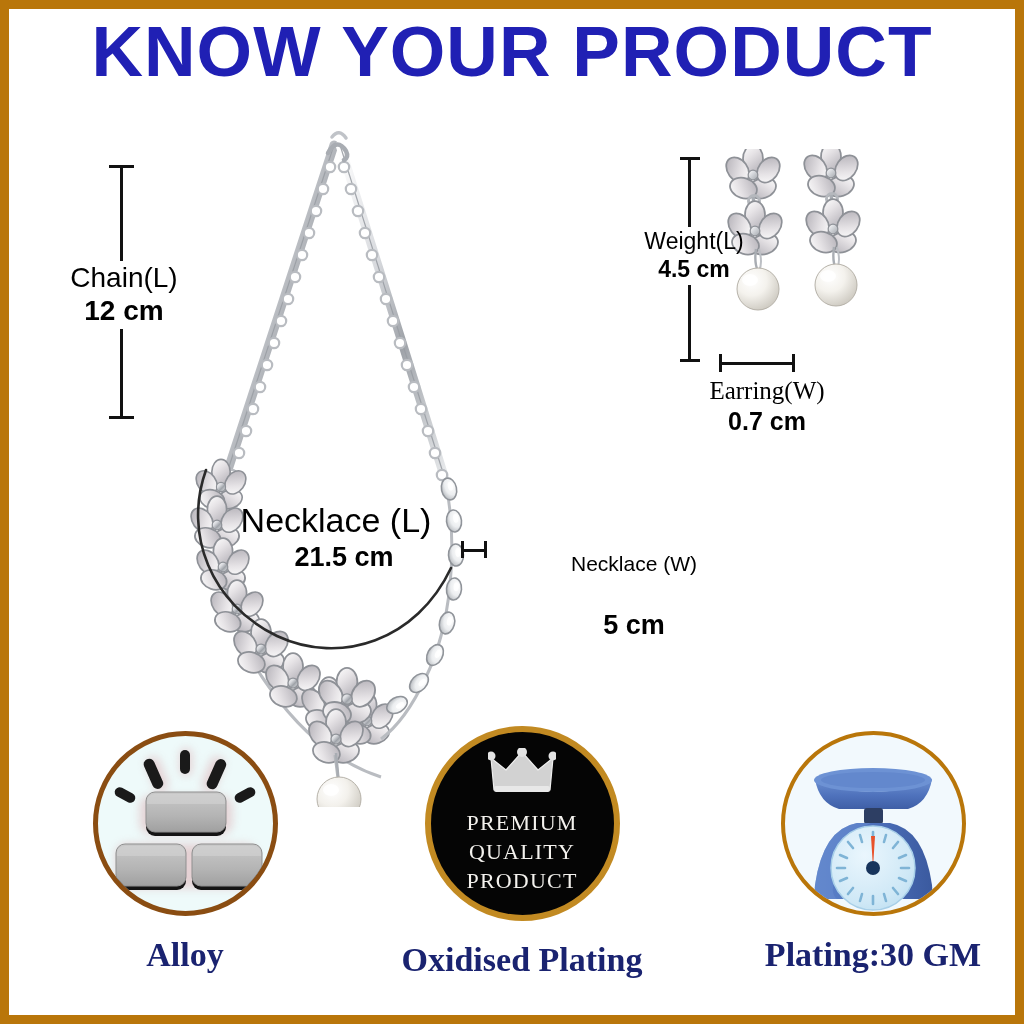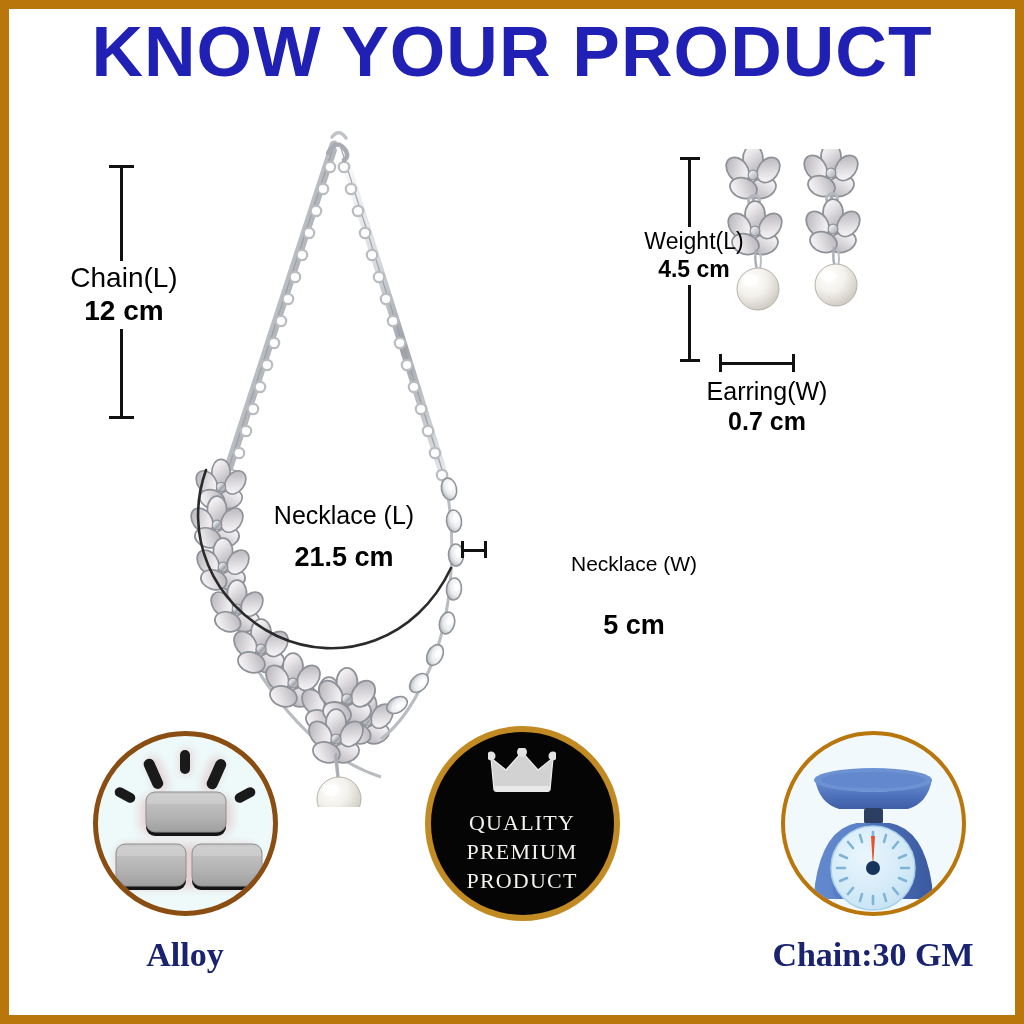--- a/index.html
+++ b/index.html
@@ -294,21 +294,21 @@
     <div class="dim-text dim-val" style="left:20px;top:286px;width:190px;font-size:28px;">12 cm</div>
 
     <div class="vline" style="left:111px;top:320px;height:90px;"></div>
     <div class="cap-h" style="left:100px;top:407px;width:25px;"></div>
   </div>
 
   <div>
     <svg class="abs" style="left:180px;top:455px;" width="300" height="200" viewBox="0 0 300 200">
       <path d="M17 6 C -6 70, 22 140, 88 172 C 152 202, 228 176, 262 104" fill="none" stroke="#2a2a2a" stroke-width="2.6" stroke-linecap="round"></path>
     </svg>
-    <div class="dim-text dim-name" style="left:220px;top:492px;width:230px;font-size:25px;">Necklace (L)</div>
+    <div class="dim-text dim-name" style="left:212px;top:492px;width:230px;font-size:34px;">Necklace (L)</div>
     <div class="dim-text dim-val" style="left:220px;top:533px;width:230px;font-size:27px;">21.5 cm</div>
   </div>
 
   <div>
     <div class="hline" style="left:452px;top:540px;width:26px;"></div>
     <div class="cap-v" style="left:452px;top:532px;height:17px;"></div>
     <div class="cap-v" style="left:475px;top:532px;height:17px;"></div>
     <div class="dim-text dim-name" style="left:500px;top:543px;width:250px;font-size:21px;">Necklace (W)</div>
     <div class="dim-text dim-val" style="left:500px;top:601px;width:250px;font-size:27px;">5 cm</div>
   </div>
@@ -319,21 +319,21 @@
     <div class="dim-text dim-name" style="left:610px;top:219px;width:150px;font-size:23px;">Weight(L)</div>
     <div class="dim-text dim-val" style="left:610px;top:247px;width:150px;font-size:23px;">4.5 cm</div>
     <div class="vline" style="left:679px;top:276px;height:76px;"></div>
     <div class="cap-h" style="left:671px;top:350px;width:20px;"></div>
   </div>
 
   <div>
     <div class="hline" style="left:710px;top:353px;width:76px;"></div>
     <div class="cap-v" style="left:710px;top:345px;height:18px;"></div>
     <div class="cap-v" style="left:783px;top:345px;height:18px;"></div>
-    <div class="dim-text dim-name" style="left:668px;top:368px;width:180px;font-size:25px;">Earring(W)</div>
+    <div class="dim-text dim-name" style="left:668px;top:368px;width:180px;font-size:25px;font-family:Liberation Serif, serif;">Earring(W)</div>
     <div class="dim-text dim-val" style="left:668px;top:398px;width:180px;font-size:25px;">0.7 cm</div>
   </div>
 
   <div class="feature" style="left:26px;top:722px;">
     <div class="badge-circle badge-alloy">
       <svg width="175" height="175" viewBox="0 0 175 175">
         <defs>
           <linearGradient id="ingot" x1="0" y1="0" x2="0" y2="1">
             <stop offset="0%" stop-color="#c9c9c9"></stop>
             <stop offset="60%" stop-color="#b4b4b4"></stop>
@@ -385,25 +385,26 @@
   <div class="feature" style="left:363px;top:717px;">
     <div class="badge-circle badge-premium" style="width:195px;height:195px;">
       <svg class="abs" style="left:50%;top:16px;margin-left:-34px;" width="68" height="46" viewBox="0 0 68 46">
         <path d="M6 42 L3 10 L18 22 L34 4 L50 22 L65 10 L62 42 Z" fill="#d2d2d2" stroke="#eeeeee" stroke-width="1.2" stroke-linejoin="round"></path>
         <rect x="6" y="38" width="56" height="6" rx="2" fill="#e8e8e8"></rect>
         <circle cx="3" cy="8" r="4.5" fill="#e4e4e4"></circle>
         <circle cx="34" cy="4" r="5" fill="#e4e4e4"></circle>
         <circle cx="65" cy="8" r="4.5" fill="#e4e4e4"></circle>
       </svg>
       <div class="premium-text">
+        <div>PREMIUM</div>
         <div>QUALITY</div>
-        <div>PREMIUM</div>
         <div>PRODUCT</div>
       </div>
     </div>
+    <div class="feature-label">Oxidised Plating</div>
   </div>
 
   <div class="feature" style="left:714px;top:722px;">
     <div class="badge-circle badge-weight">
       <svg width="177" height="177" viewBox="0 0 177 177">
         <defs>
           <linearGradient id="panG" x1="0" y1="0" x2="0" y2="1">
             <stop offset="0%" stop-color="#6b8fd0"></stop>
             <stop offset="55%" stop-color="#4f72bc"></stop>
             <stop offset="100%" stop-color="#3f5fa6"></stop>
@@ -446,16 +447,16 @@
           <line x1="101" y1="166" x2="99" y2="159"></line>
           <line x1="75" y1="166" x2="77" y2="159"></line>
           <line x1="121" y1="120" x2="114" y2="123"></line>
           <line x1="55" y1="120" x2="62" y2="123"></line>
         </g>
 
         <path d="M88 133 L86 101 L90 101 Z" fill="#e8512a"></path>
         <circle cx="88" cy="133" r="7" fill="#17345c"></circle>
       </svg>
     </div>
-    <div class="feature-label">Chain:30 GM</div>
+    <div class="feature-label">Plating:30 GM</div>
   </div>
 
 </div>
 
 </body></html>

